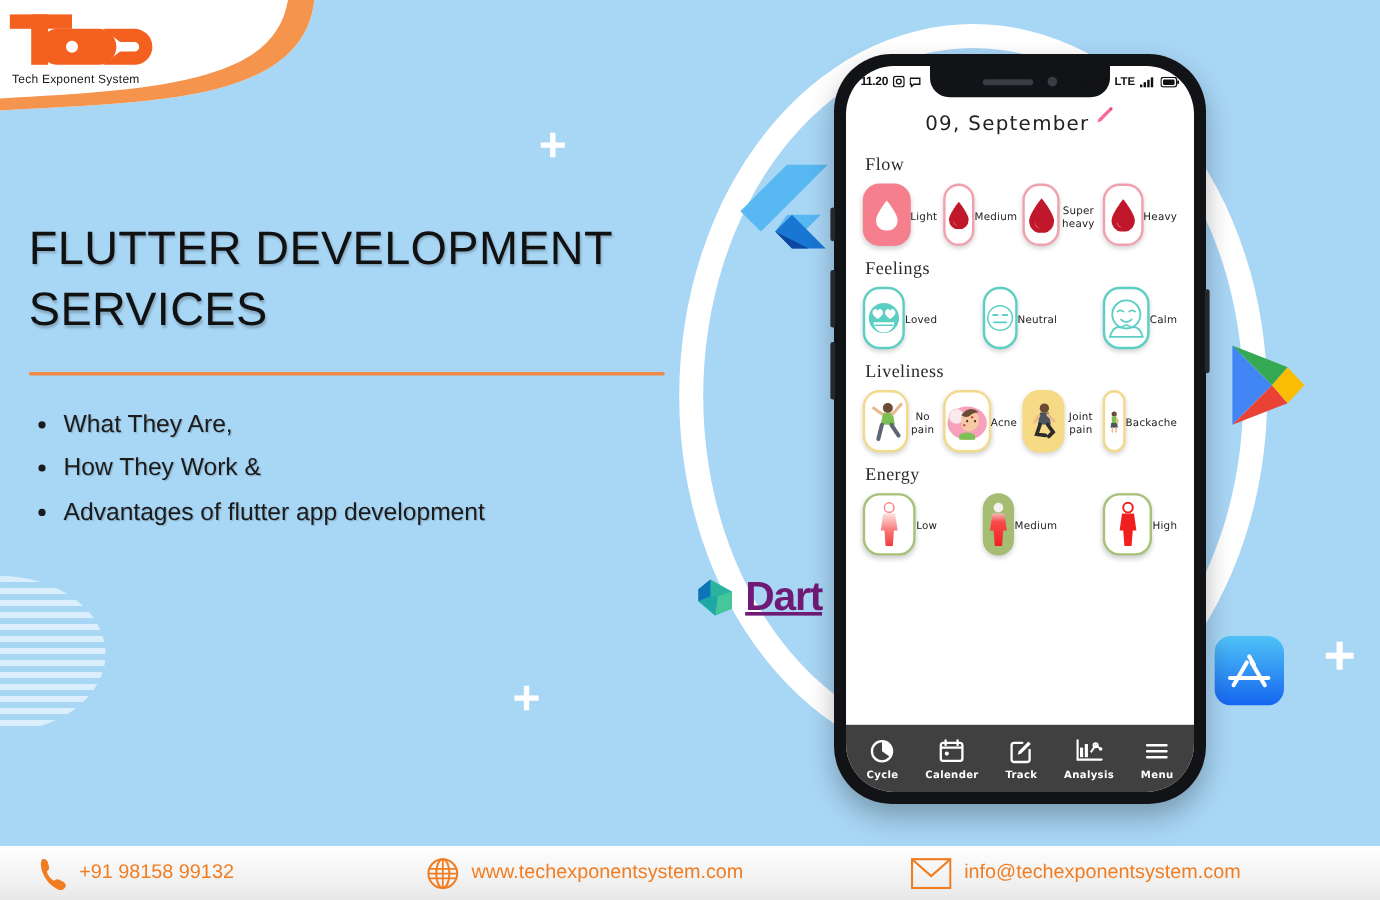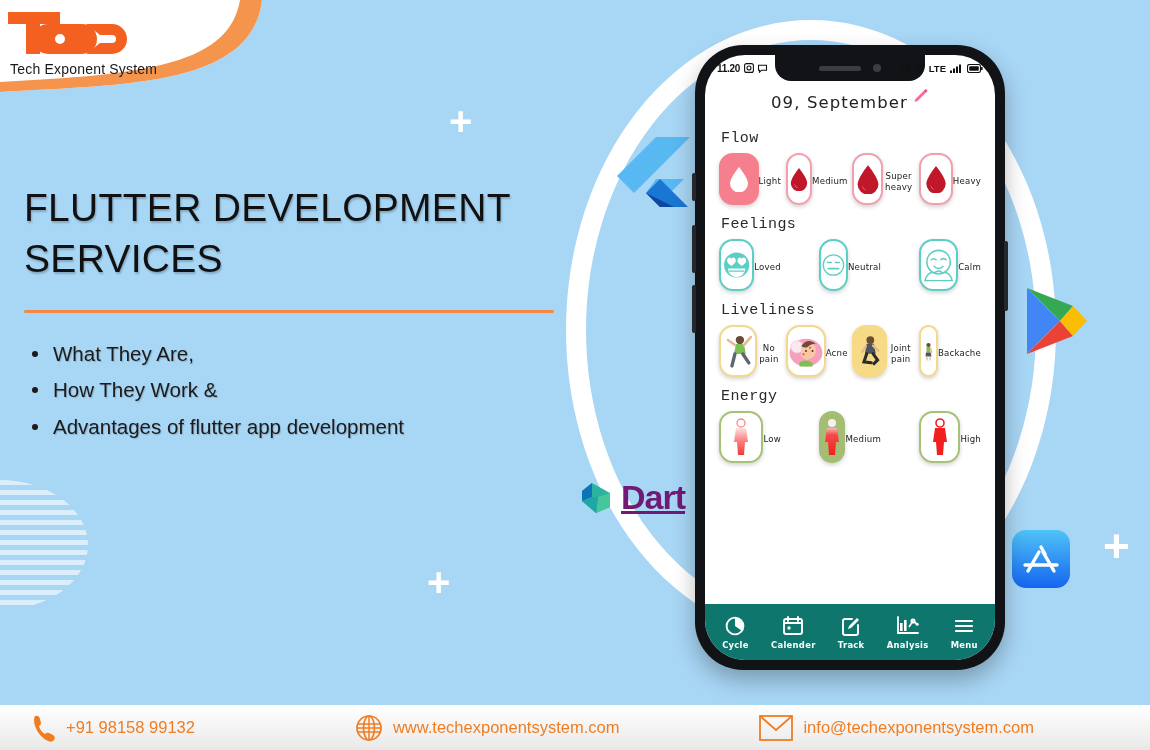--- a/index.html
+++ b/index.html
@@ -46,21 +46,21 @@
 
   
   .header-shape { position:absolute; left:0; top:0; width:270px; height:100px; }
 
   .logo-wrap {
     position:absolute; left:8px; top:8px; width:180px; z-index:6;
   }
   .logo-mark { display:block; }
   .logo-sub {
     font-family:"Liberation Sans", sans-serif;
-    font-size:14px; color:#1a1a1a; letter-spacing:.2px;
+    font-size:10px; color:#1a1a1a; letter-spacing:.2px;
     margin-top:1px; margin-left:2px; font-weight:400;
   }
 
   
   .headline {
     position:absolute; left:24px; top:182px; width:560px;
     font-size:39px; font-weight:400; color:#111;
     letter-spacing:.3px; line-height:1.32;
     text-transform:uppercase;
     text-shadow:1px 2px 2px rgba(0,0,0,.22);
@@ -134,21 +134,21 @@
   }
   .date-text {
     font-size:16.5px; color:#222; letter-spacing:1.1px;
     font-family:"DejaVu Sans", sans-serif;
   }
 
   .content { padding:4px 14px 0 14px; }
 
   .sec-title {
     font-size:15px; color:#2a2a2a; margin:11px 0 6px 2px;
-    font-family:Liberation Mono, monospace; letter-spacing:.4px;
+    font-family:Liberation Serif, serif; letter-spacing:.4px;
   }
   .row { display:flex; justify-content:space-between; }
   .cell { width:62px; display:flex; flex-direction:row; align-items:center; }
   .tile {
     width:52px; height:52px; border-radius:14px;
     display:flex; align-items:center; justify-content:center;
     box-shadow:0 2px 4px rgba(0,0,0,.18);
     background:#fff; overflow:hidden;
   }
   .cap {
@@ -165,21 +165,21 @@
   .t-feel.sel { background:#5ccfc4; border-color:#5ccfc4; }
   
   .t-live { border:2px solid #f2d98b; }
   .t-live.sel { background:#f7da86; border-color:#f7da86; }
   
   .t-energy { border:2px solid #a8c178; }
   .t-energy.sel { background:#a4bd73; border-color:#a4bd73; }
 
   .tabbar {
     position:absolute; left:0; right:0; bottom:0; height:56px;
-    background:#0f766e; display:flex; align-items:center;
+    background:#404040; display:flex; align-items:center;
     justify-content:space-around; padding:0 6px;
   }
   .tab { display:flex; flex-direction:column; align-items:center; gap:3px; }
   .tab-label {
     font-size:8.4px; color:#fff; font-weight:700;
     font-family:"DejaVu Sans", sans-serif; letter-spacing:.3px;
   }
 
   
   .footer {

